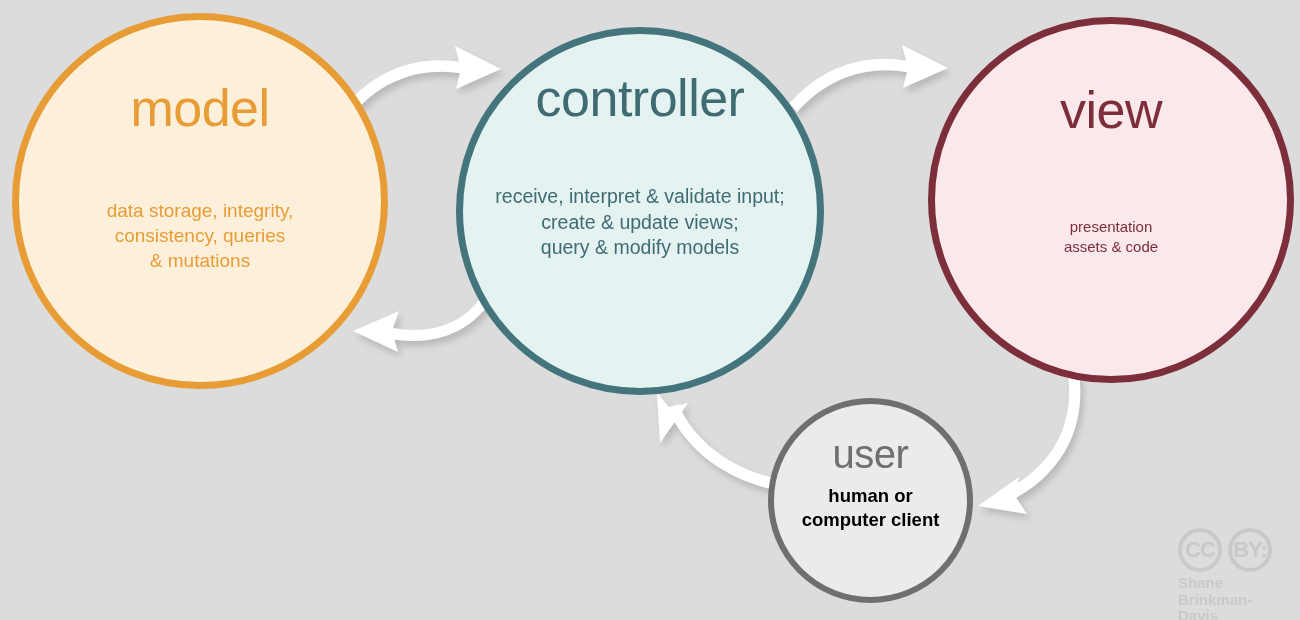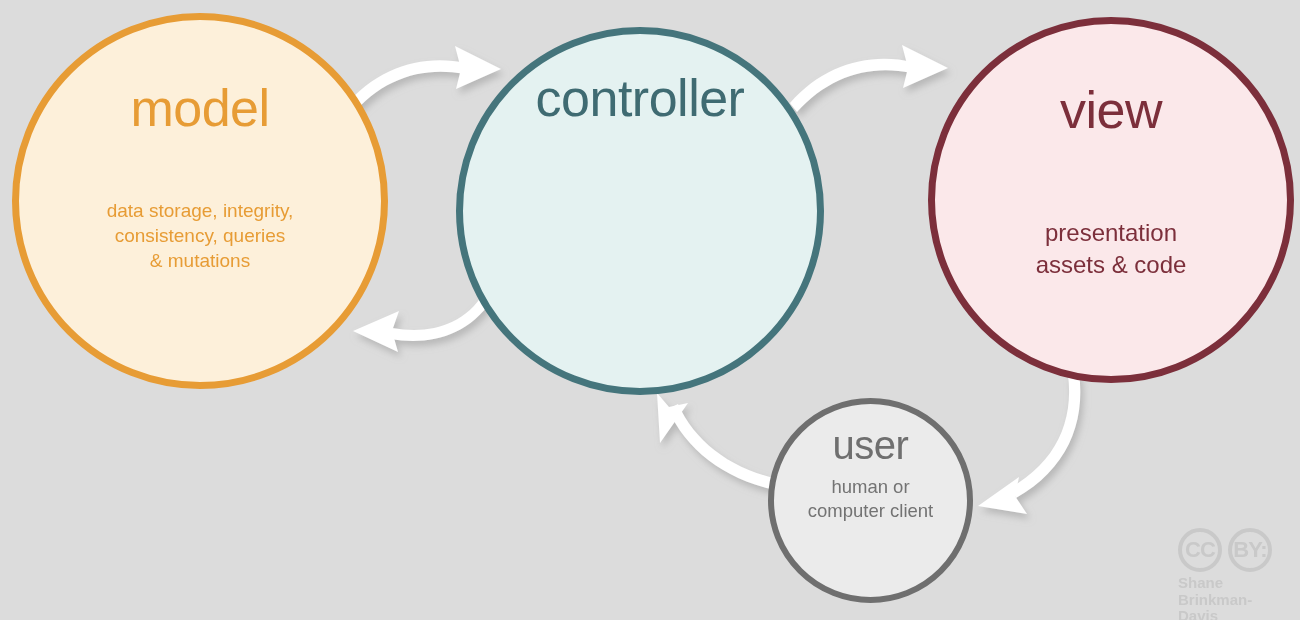--- a/index.html
+++ b/index.html
@@ -59,31 +59,31 @@
   #controller .desc  { color: #3f6b72; font-size: 19.5px; margin-top: 60px; }
 
   
   #view {
     left: 928px; top: 17px;
     width: 366px; height: 366px;
     background: #fbe8ea;
     border: 7px solid #7c2f3b;
   }
   #view .title { color: #7c2f3b; font-size: 52px; margin-top: 60px; }
-  #view .desc  { color: #7c2f3b; font-size: 24px; margin-top: 81px; }
+  #view .desc  { color: #7c2f3b; font-size: 15px; margin-top: 81px; }
 
   
   #user {
     left: 768px; top: 398px;
     width: 205px; height: 205px;
     background: #ebebeb;
     border: 6px solid #6f6f6f;
   }
-  #user .title { color: #6f6f6f; font-size: 40px; margin-top: 21px; }
-  #user .desc  { color: #737373; font-size: 18.5px; margin-top: 10px; }
+  #user .title { color: #6f6f6f; font-size: 40px; margin-top: 30px; }
+  #user .desc  { color: #000000; font-size: 18.5px; margin-top: 10px; font-weight: bold; }
 
   
   #arrows {
     position: absolute;
     left: 0; top: 0;
     width: 1300px; height: 620px;
     pointer-events: none;
   }
 
   
@@ -173,20 +173,23 @@
 
   <div class="node" id="model">
     <div class="title">model</div>
     <div class="desc">data storage, integrity,
 consistency, queries
 &amp; mutations</div>
   </div>
 
   <div class="node" id="controller">
     <div class="title">controller</div>
+    <div class="desc">receive, interpret &amp; validate input;
+create &amp; update views;
+query &amp; modify models</div>
   </div>
 
   <div class="node" id="view">
     <div class="title">view</div>
     <div class="desc">presentation
 assets &amp; code</div>
   </div>
 
   <div class="node" id="user">
     <div class="title">user</div>

